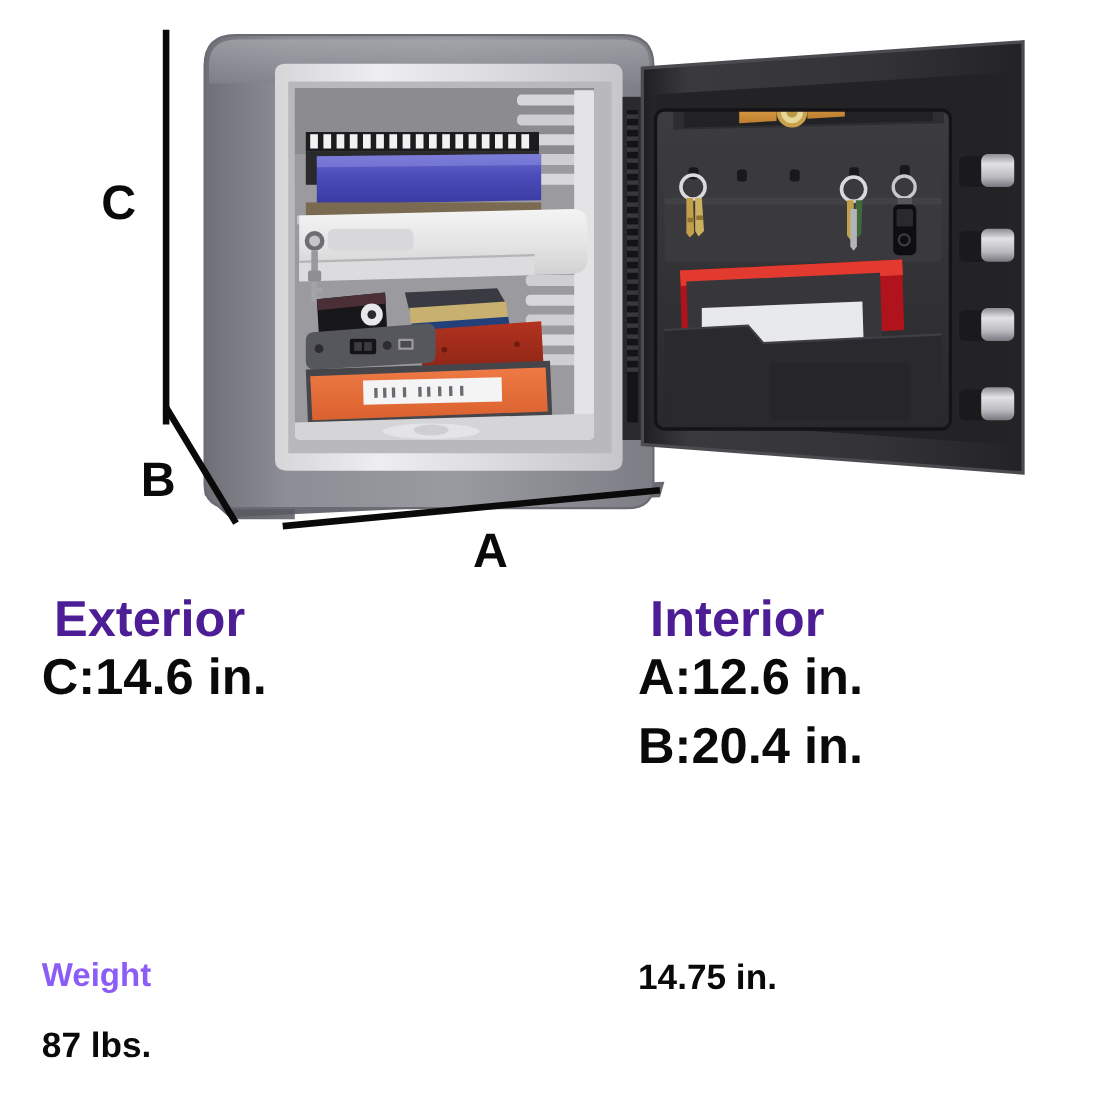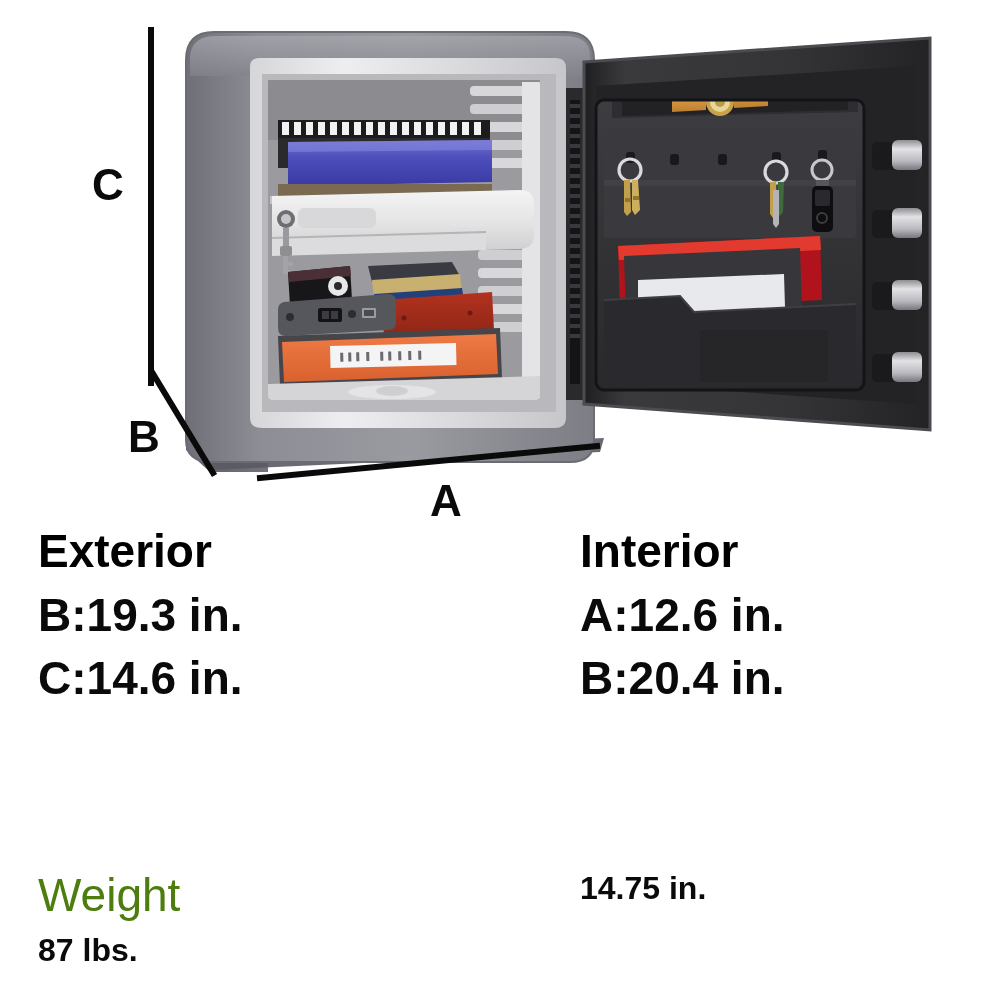--- a/index.html
+++ b/index.html
@@ -44,24 +44,24 @@
     width: 1000px; height: 488px;
   }
   .spec-col { position: absolute; top: 0; }
   #spec-col-exterior { left: 38px;  width: 500px; }
   #spec-col-interior { left: 580px; width: 420px; }
 
   .spec-heading {
     font-weight: bold;
     font-size: 46px;
     line-height: 1;
-    margin: 0;
+    margin: 11px;
     padding: 0;
     white-space: nowrap;
-    color: #000000;
+    color: #4c1d95;
   }
   .spec-line {
     font-weight: bold;
     font-size: 46px;
     line-height: 1;
     margin: 0;
     padding: 0;
     white-space: nowrap;
     color: #0a0a0a;
   }
@@ -72,25 +72,25 @@
   #spec-col-exterior .spec-heading,
   #spec-col-interior .spec-heading { position: absolute; top: 16px; }
   .spec-list { position: absolute; top: 80px; width: 100%; }
   .spec-list li { height: 63px; }
 
   .spec-key { display: inline-block; min-width: 48px; }
 
   
   .spec-foot { position: absolute; top: 360px; width: 100%; }
   .spec-foot .spec-foot-title {
-    font-weight: normal;
-    font-size: 46px;
+    font-weight: bold;
+    font-size: 30px;
     line-height: 1;
     white-space: nowrap;
-    color: #4d7c0f;
+    color: #8b5cf6;
     display: block;
     height: 62px;
   }
   .spec-foot .spec-foot-value {
     font-weight: bold;
     font-size: 32px;
     line-height: 1;
     white-space: nowrap;
     color: #0a0a0a;
     display: block;
@@ -451,23 +451,20 @@
 <div class="dim-letter" id="dim-letter-c">C</div>
 <div class="dim-letter" id="dim-letter-b">B</div>
 <div class="dim-letter" id="dim-letter-a">A</div>
 
 <div id="spec-block">
 
   <div class="spec-col" id="spec-col-exterior">
     <div class="spec-heading">Exterior</div>
     <ul class="spec-list">
       <li class="spec-line">
-        <span class="spec-key">B:</span><span>19.3 in.</span>
-      </li>
-      <li class="spec-line">
         <span class="spec-key">C:</span><span>14.6 in.</span>
       </li>
     </ul>
     <div class="spec-foot">
       <span class="spec-foot-title">Weight</span>
       <span class="spec-foot-value">87 lbs.</span>
     </div>
   </div>
 
   <div class="spec-col" id="spec-col-interior">

